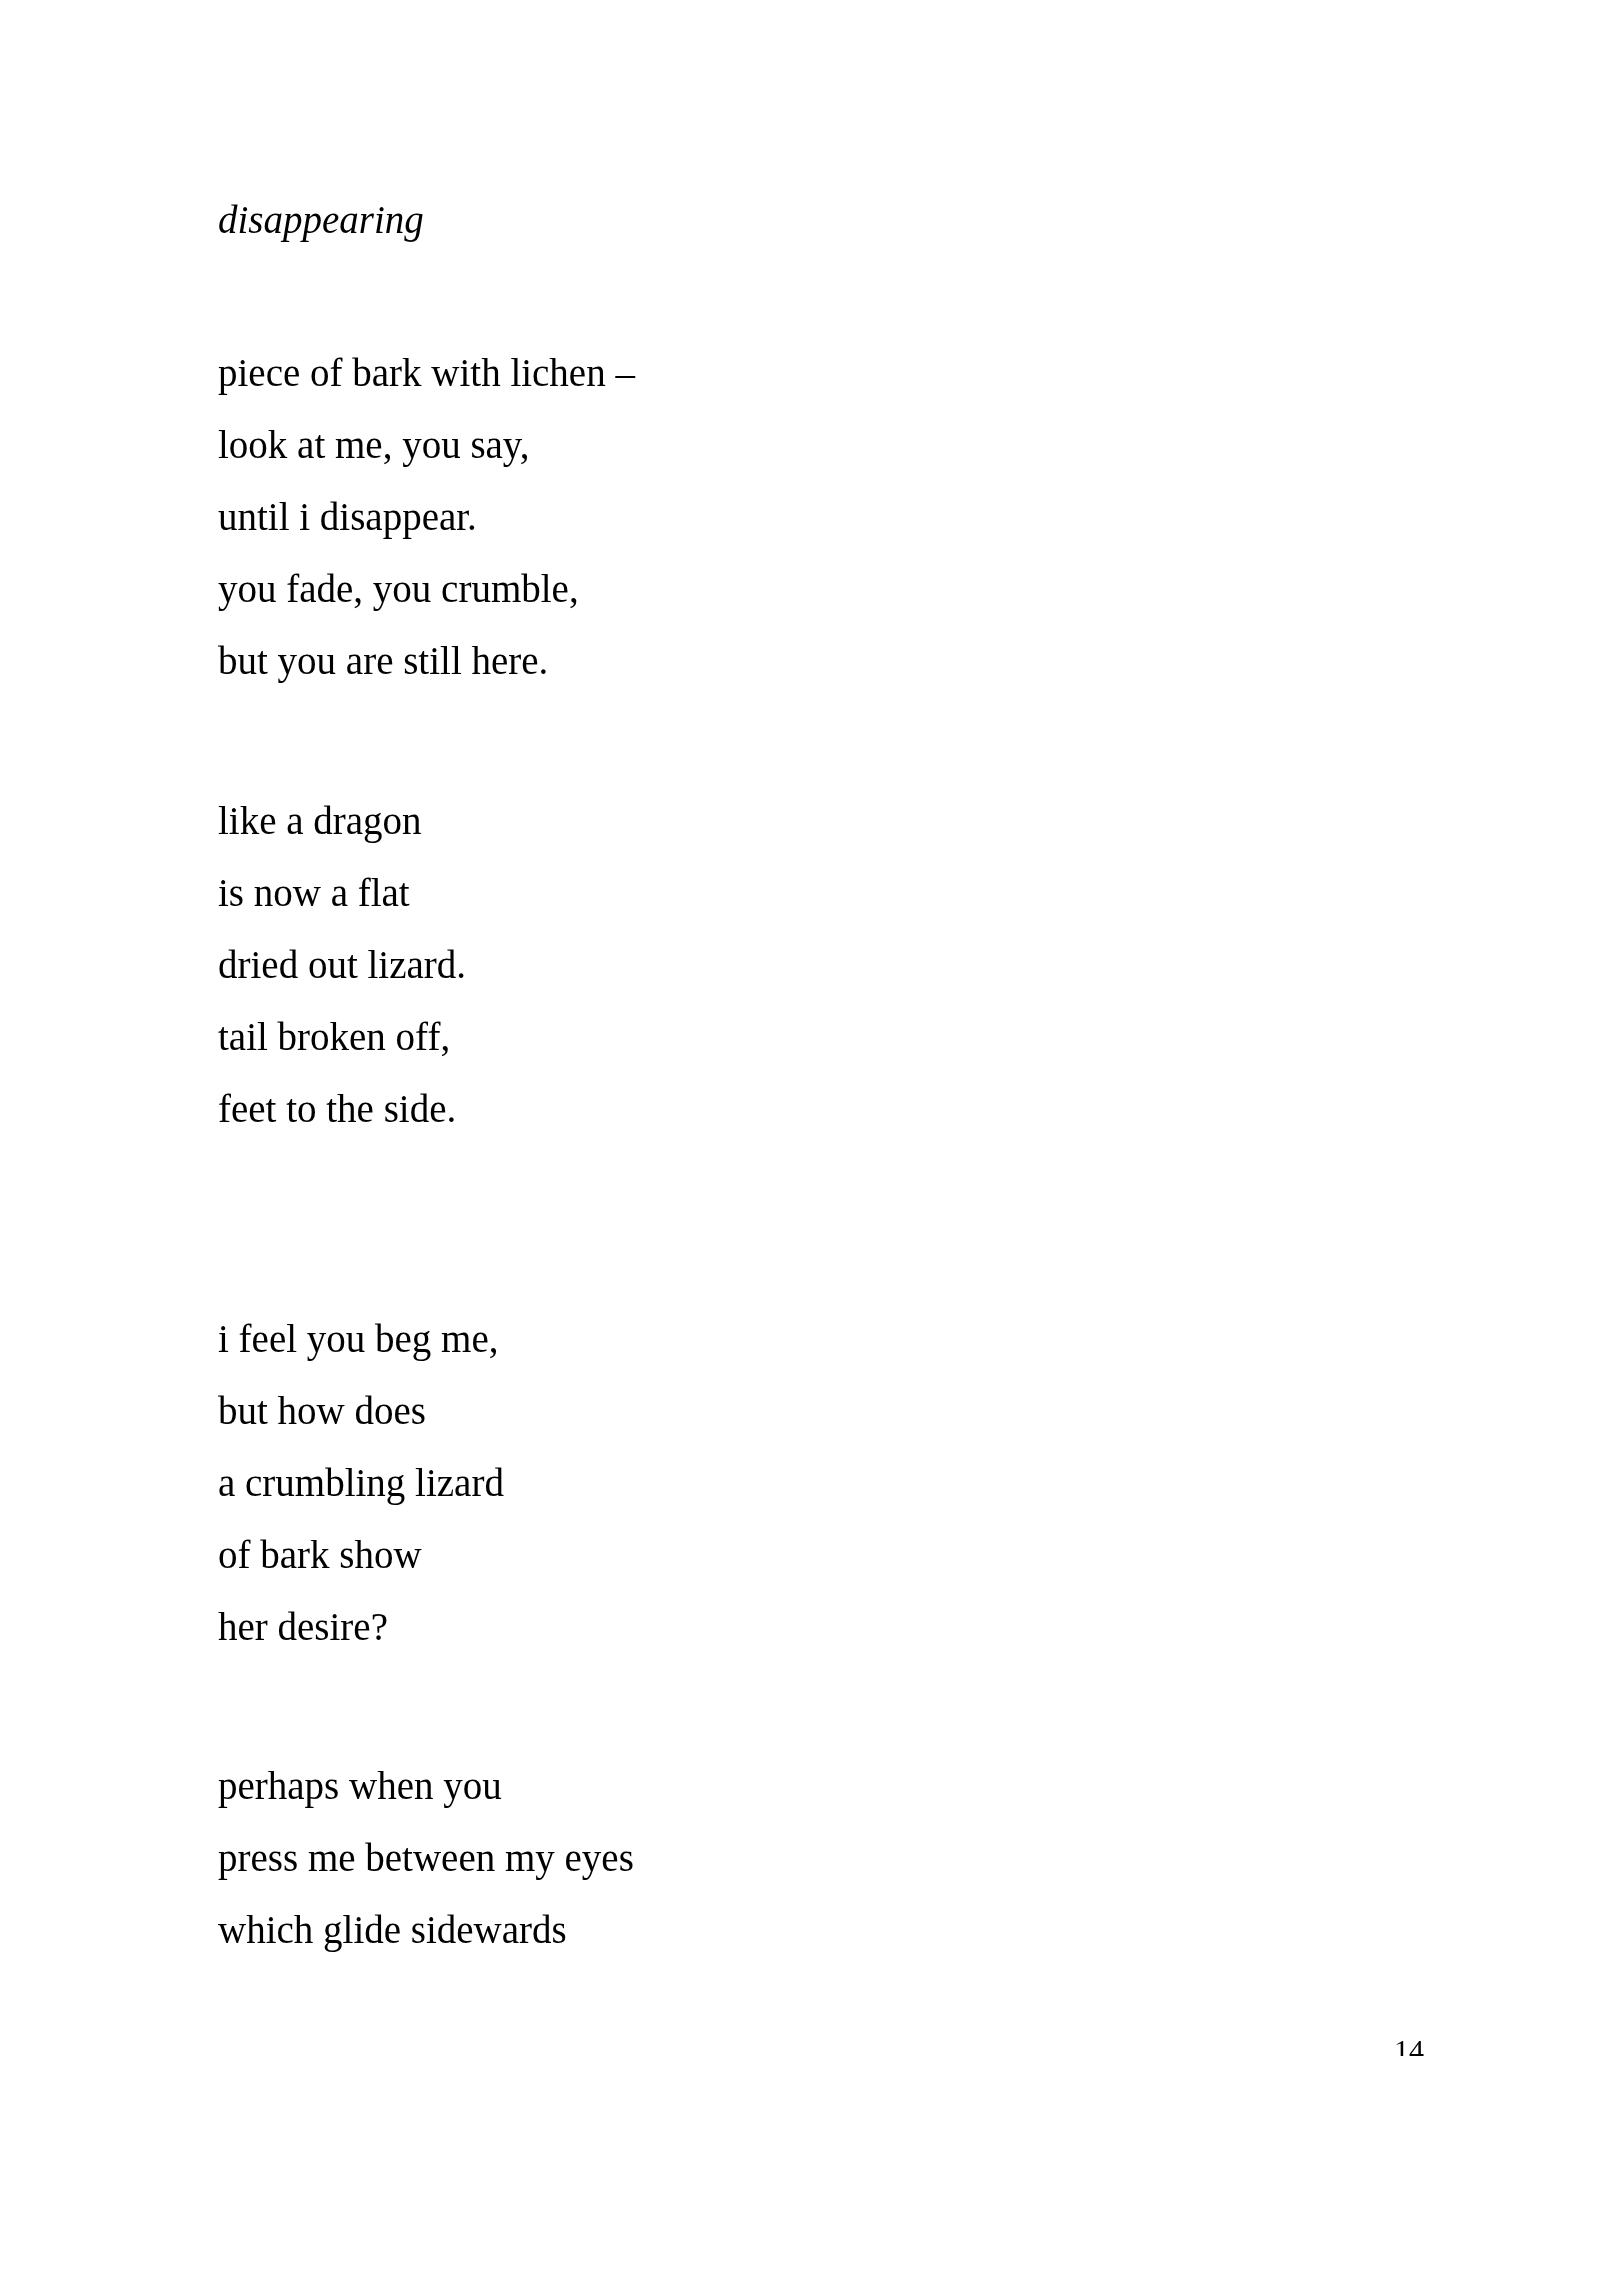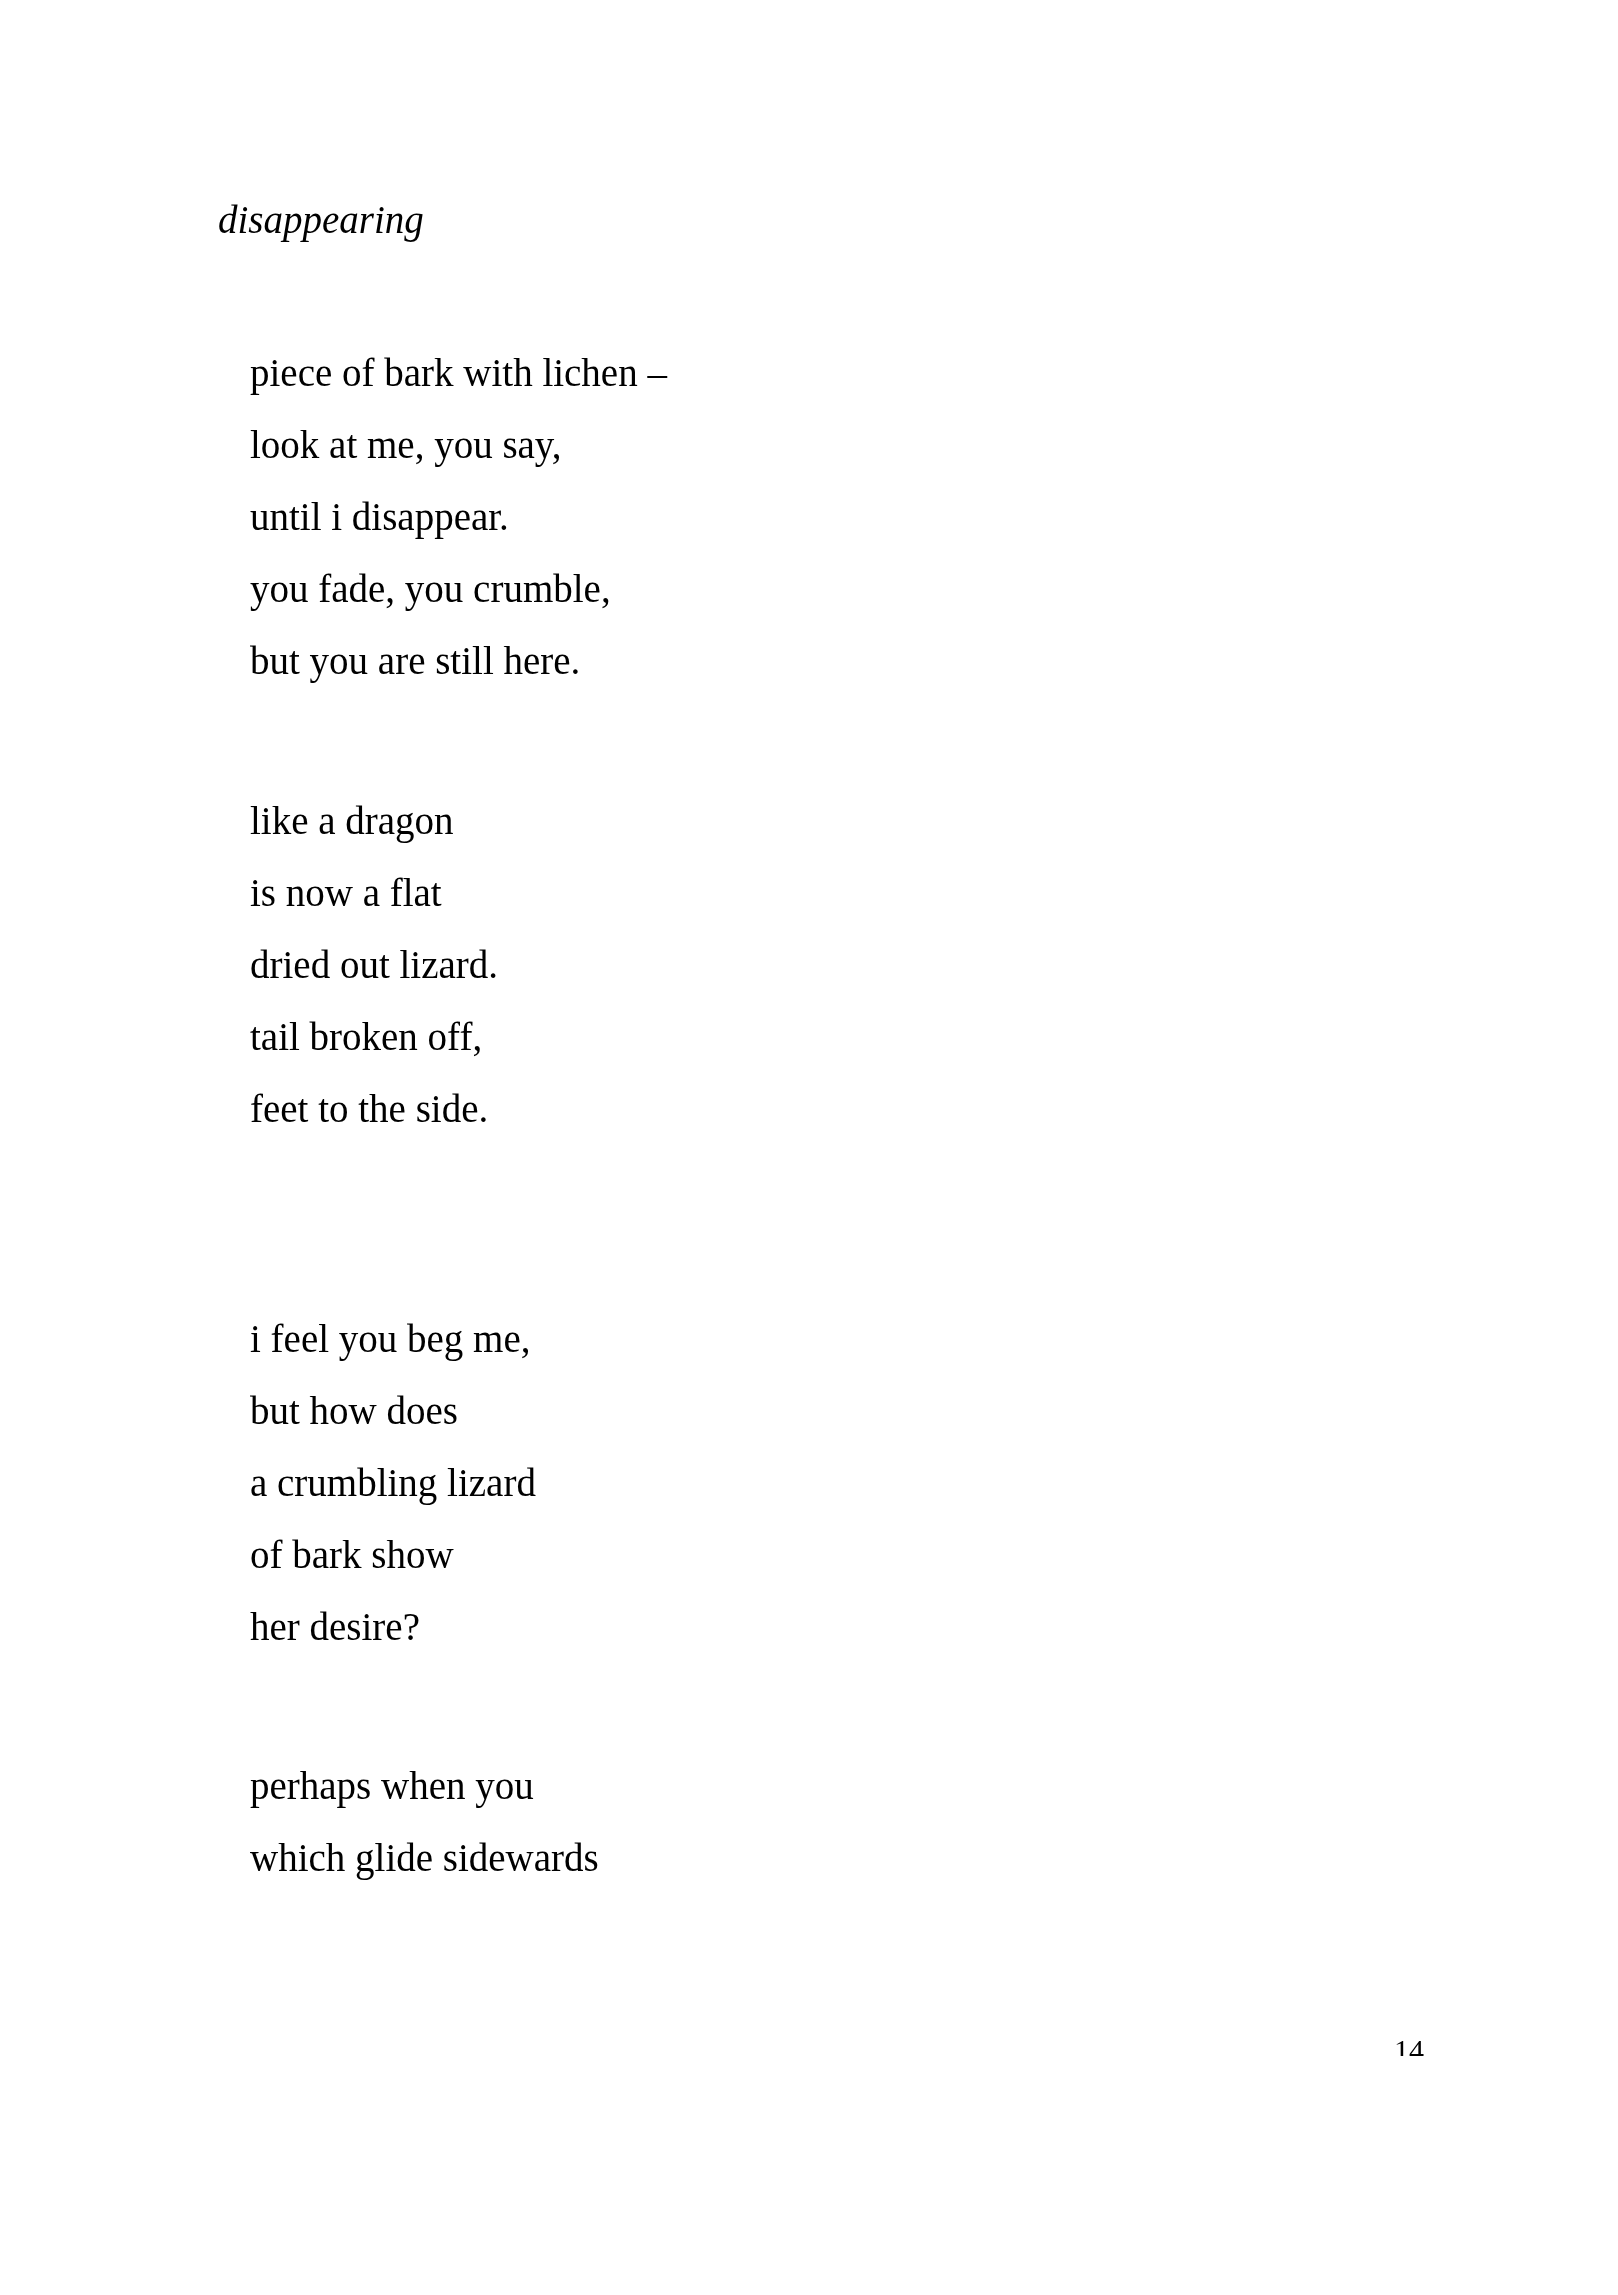--- a/index.html
+++ b/index.html
@@ -30,21 +30,20 @@
     left: 218px;
     font-size: 39px;
     line-height: 72px;
   }
   .stanza-1 { top: 337px; }
   .stanza-2 { top: 785px; }
   .stanza-3 { top: 1303px; }
   .stanza-4 { top: 1750px; }
   .poem-line {
     white-space: pre;
-    margin-left: 32px;
   }
   .page-number {
     position: absolute;
     left: 1394px;
     top: 2035px;
     font-size: 30px;
     line-height: 30px;
   }
 </style>
 </head>
@@ -73,19 +72,20 @@
   <div class="stanza stanza-3">
     <div class="poem-line">i feel you beg me,</div>
     <div class="poem-line">but how does</div>
     <div class="poem-line">a crumbling lizard</div>
     <div class="poem-line">of bark show</div>
     <div class="poem-line">her desire?</div>
   </div>
 
   <div class="stanza stanza-4">
     <div class="poem-line">perhaps when you</div>
+    <div class="poem-line">press me between my eyes</div>
     <div class="poem-line">which glide sidewards</div>
   </div>
 
   <div class="page-number">14</div>
 
 </div>
 
 
 </body></html>

